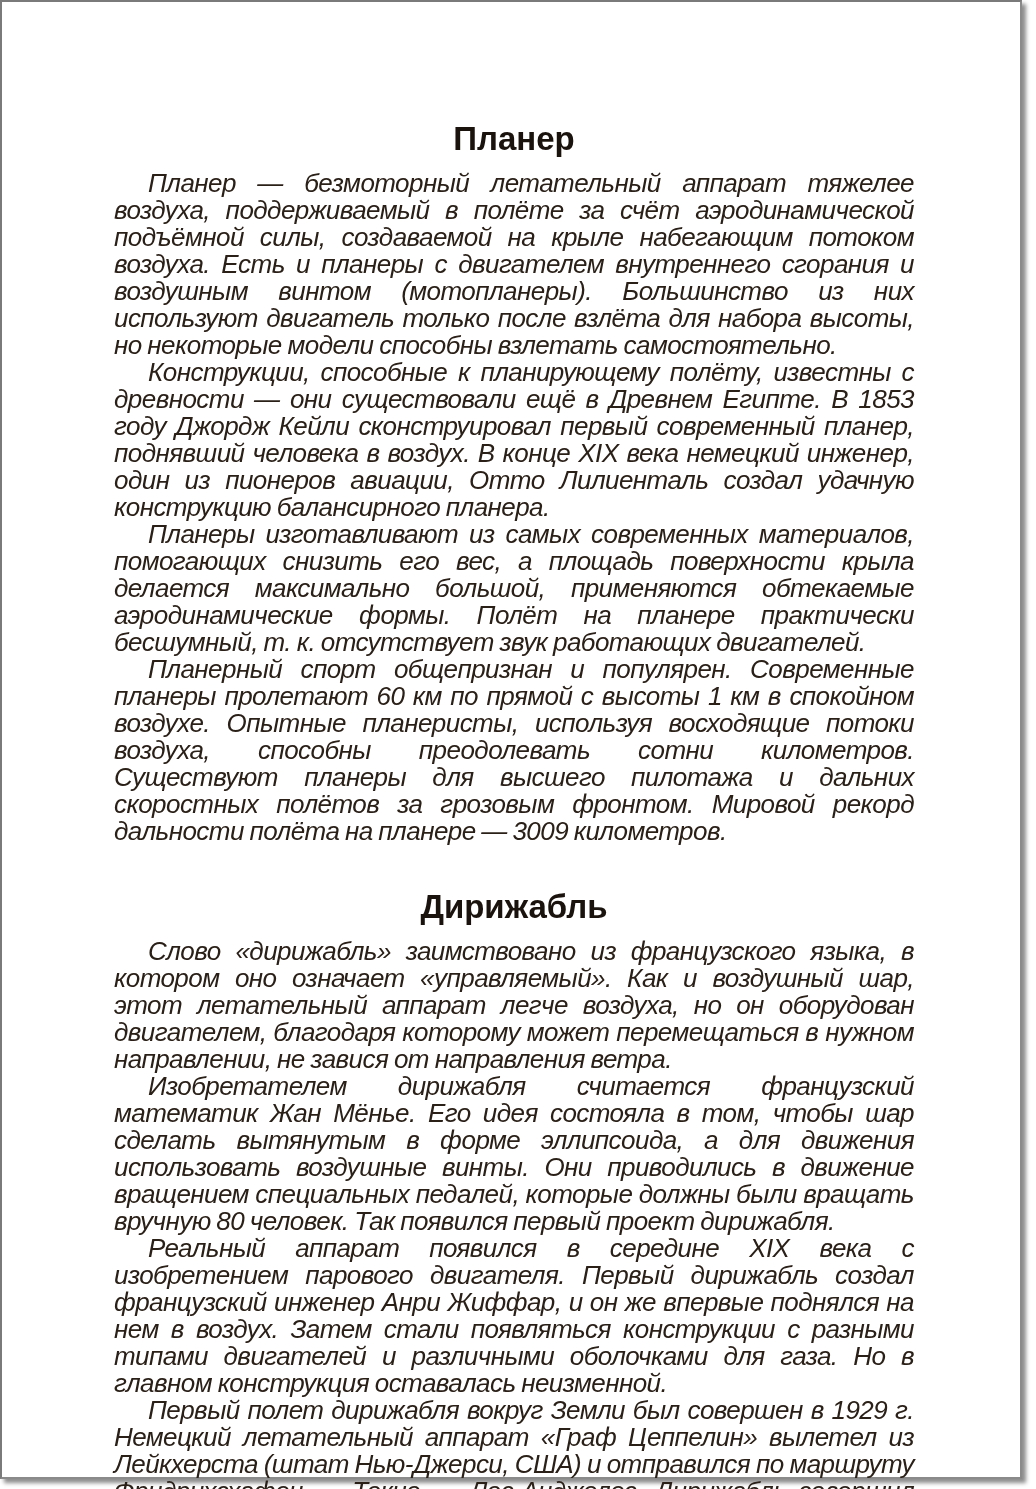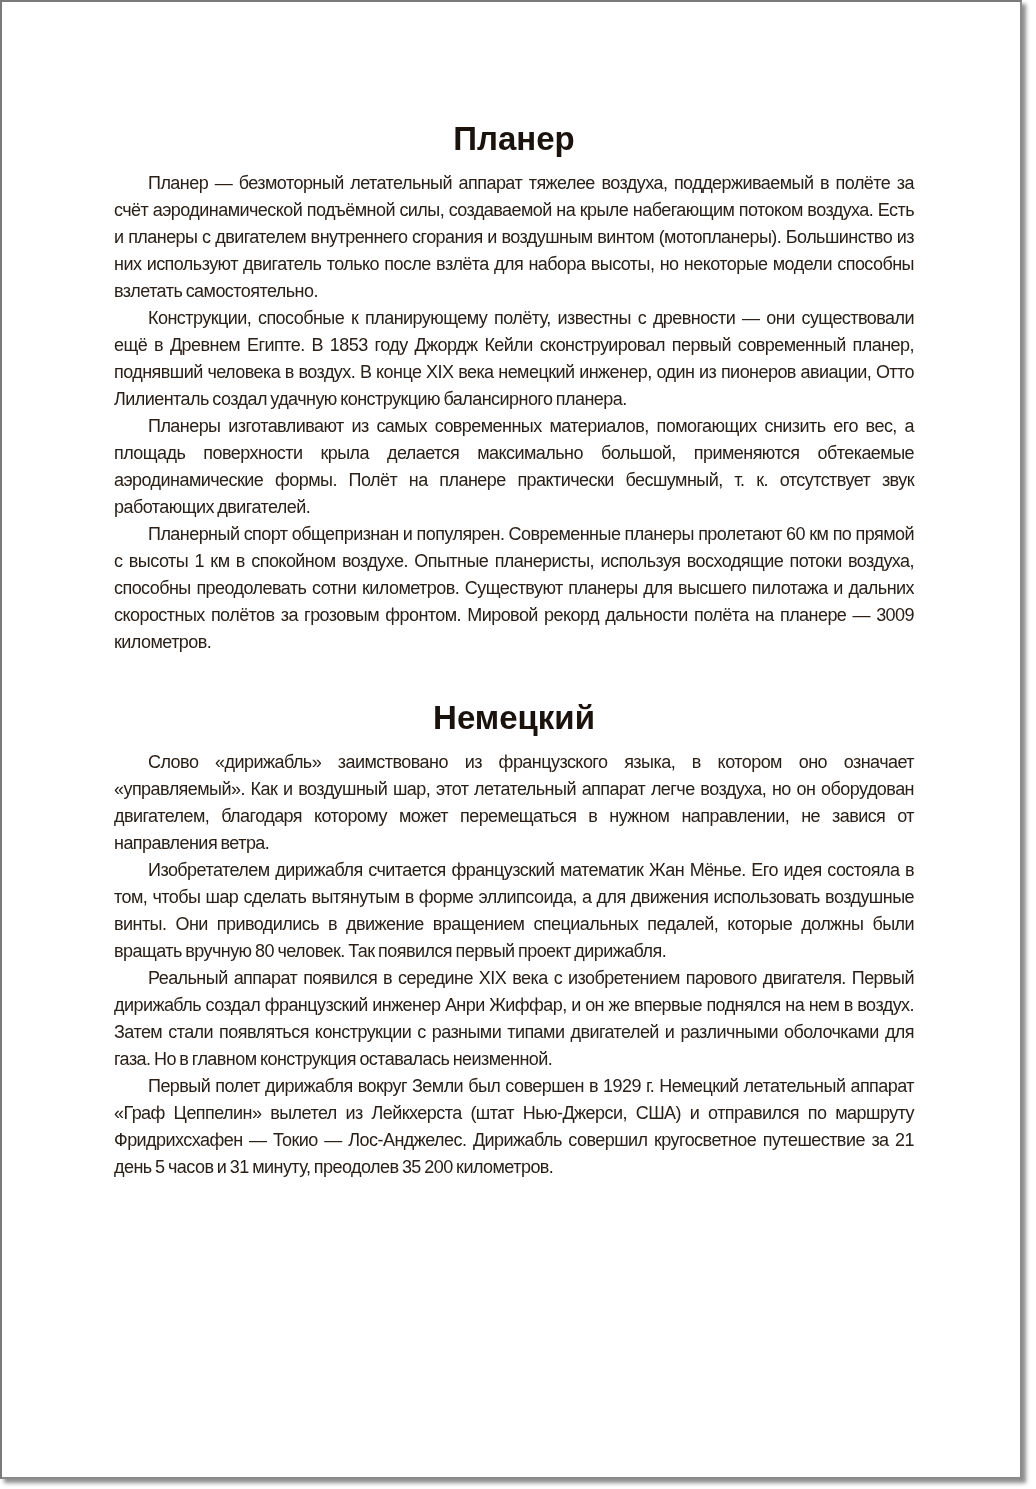--- a/index.html
+++ b/index.html
@@ -24,41 +24,42 @@
     h1 {
       font-family: "Liberation Sans", sans-serif;
       font-weight: bold; font-size: 33px; text-align: center;
       margin: 0; color: #1a120c; letter-spacing: 0px; line-height: 50px;
     }
     .section + .section h1 { margin-top: 0; }
     .sec1 h1 { height: 56px; }
     .sec2 { margin-top: 37px; }
     .sec2 h1 { height: 56px; }
     p {
-      margin: 0; font-size: 18px; line-height: 27px; text-align: justify;
+      margin: 0; font-size: 26px; line-height: 27px; text-align: justify;
       text-indent: 34px; letter-spacing: -0.55px; word-spacing: -1px;
       transform-origin: left top;
+      font-style: italic;
     }
   </style>
 </head>
 <body>
 
 <div class="page">
   <div class="content">
 
     <section class="section sec1">
       <h1>Планер</h1>
       <p>Планер — безмоторный летательный аппарат тяжелее воздуха, поддерживаемый в полёте за счёт аэродинамической подъёмной силы, создаваемой на крыле набегающим потоком воздуха. Есть и планеры с двигателем внутреннего сгорания и воздушным винтом (мотопланеры). Большинство из них используют двигатель только после взлёта для набора высоты, но некоторые модели способны взлетать самостоятельно.</p>
       <p>Конструкции, способные к планирующему полёту, известны с древности — они существовали ещё в Древнем Египте. В 1853 году Джордж Кейли сконструировал первый современный планер, поднявший человека в воздух. В конце XIX века немецкий инженер, один из пионеров авиации, Отто Лилиенталь создал удачную конструкцию балансирного планера.</p>
       <p>Планеры изготавливают из самых современных материалов, помогающих снизить его вес, а площадь поверхности крыла делается максимально большой, применяются обтекаемые аэродинамические формы. Полёт на планере практически бесшумный, т. к. отсутствует звук работающих двигателей.</p>
       <p>Планерный спорт общепризнан и популярен. Современные планеры пролетают 60 км по прямой с высоты 1 км в спокойном воздухе. Опытные планеристы, используя восходящие потоки воздуха, способны преодолевать сотни километров. Существуют планеры для высшего пилотажа и дальних скоростных полётов за грозовым фронтом. Мировой рекорд дальности полёта на планере — 3009 километров.</p>
     </section>
 
     <section class="section sec2">
-      <h1>Немецкий</h1>
+      <h1>Дирижабль</h1>
       <p>Слово «дирижабль» заимствовано из французского языка, в котором оно означает «управляемый». Как и воздушный шар, этот летательный аппарат легче воздуха, но он оборудован двигателем, благодаря которому может перемещаться в нужном направлении, не завися от направления ветра.</p>
       <p>Изобретателем дирижабля считается французский математик Жан Мёнье. Его идея состояла в том, чтобы шар сделать вытянутым в форме эллипсоида, а для движения использовать воздушные винты. Они приводились в движение вращением специальных педалей, которые должны были вращать вручную 80 человек. Так появился первый проект дирижабля.</p>
       <p>Реальный аппарат появился в середине XIX века с изобретением парового двигателя. Первый дирижабль создал французский инженер Анри Жиффар, и он же впервые поднялся на нем в воздух. Затем стали появляться конструкции с разными типами двигателей и различными оболочками для газа. Но в главном конструкция оставалась неизменной.</p>
       <p>Первый полет дирижабля вокруг Земли был совершен в 1929 г. Немецкий летательный аппарат «Граф Цеппелин» вылетел из Лейкхерста (штат Нью-Джерси, США) и отправился по маршруту Фридрихсхафен — Токио — Лос-Анджелес. Дирижабль совершил кругосветное путешествие за 21 день 5 часов и 31 минуту, преодолев 35 200 километров.</p>
     </section>
 
   </div>
 </div>
 
 </body></html>

